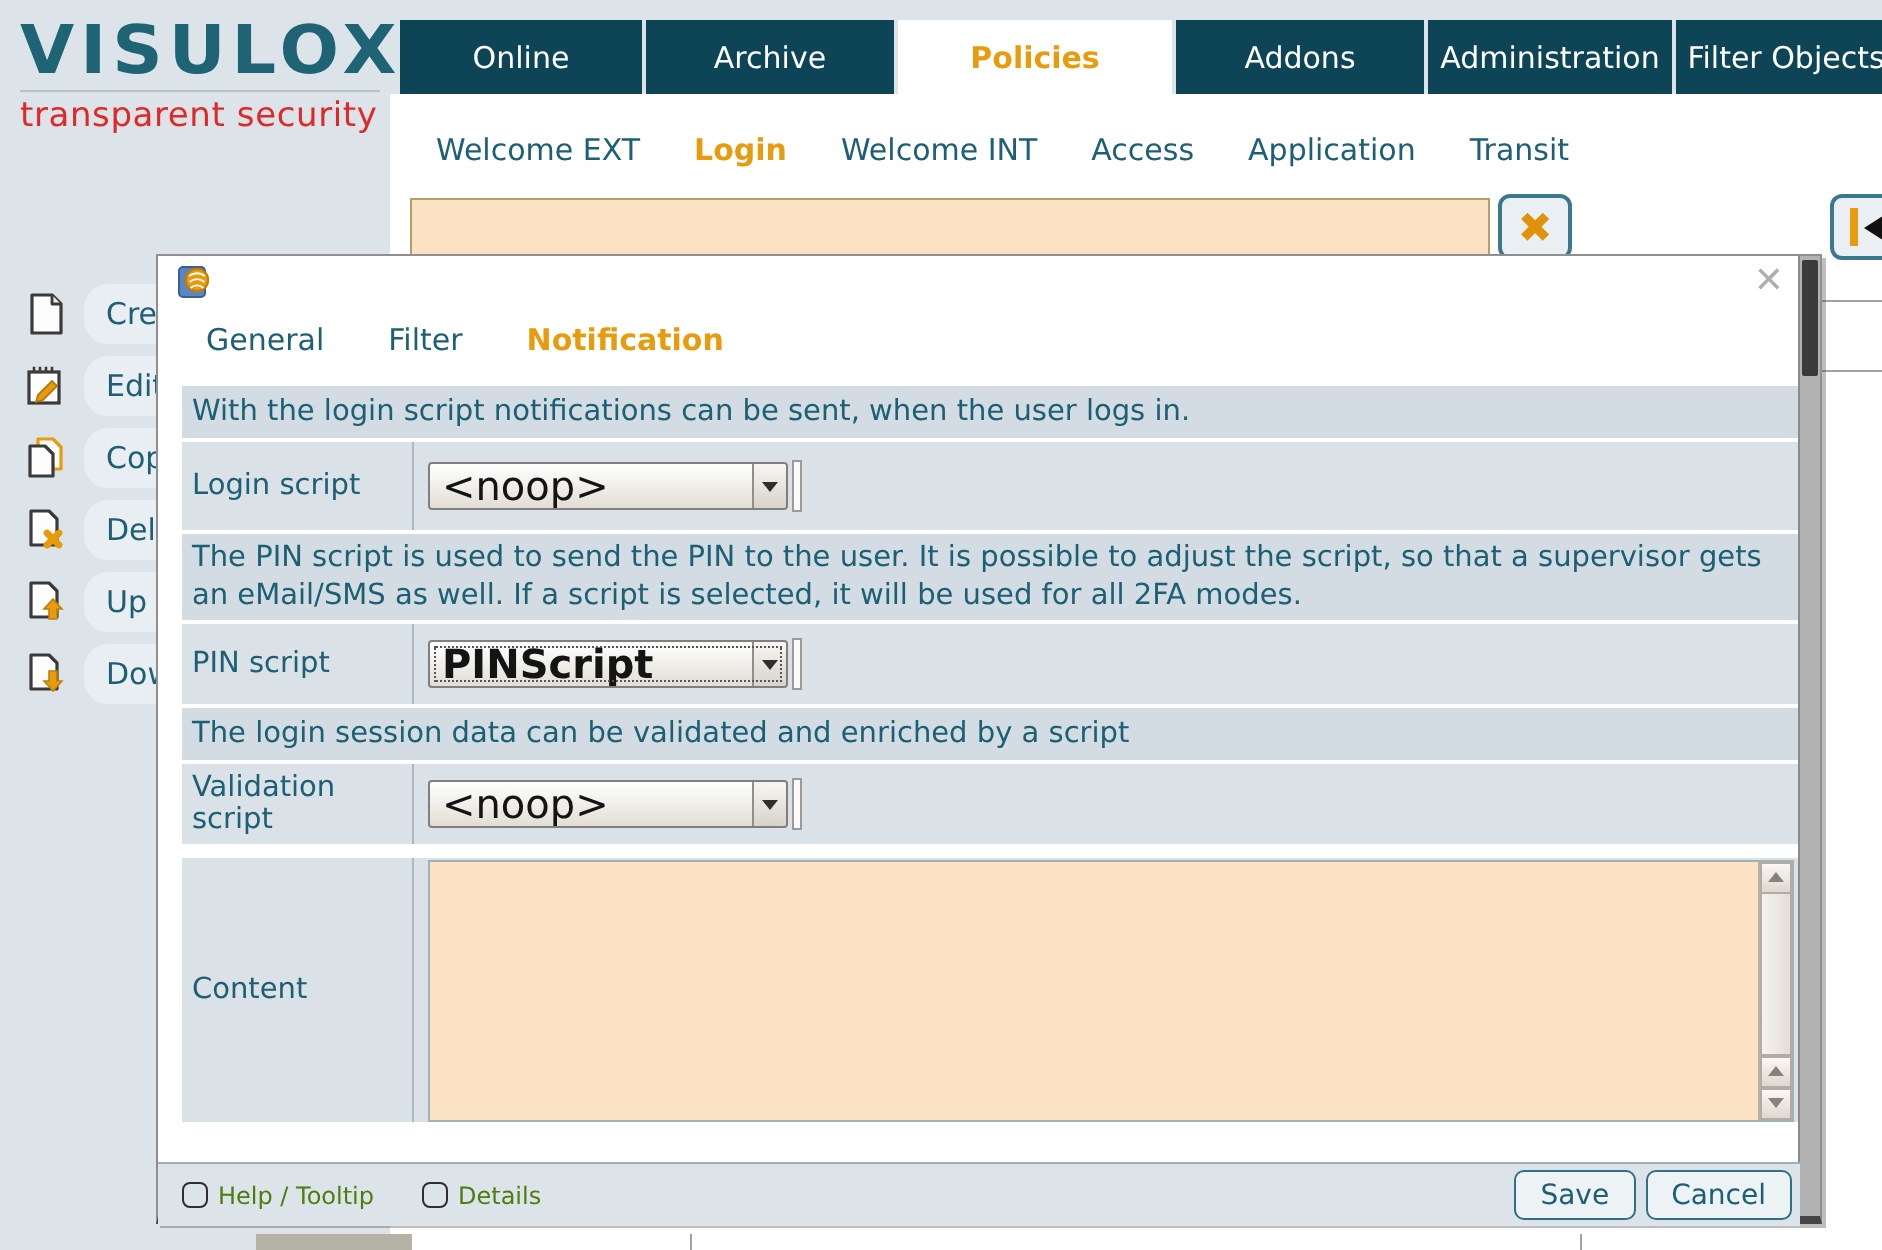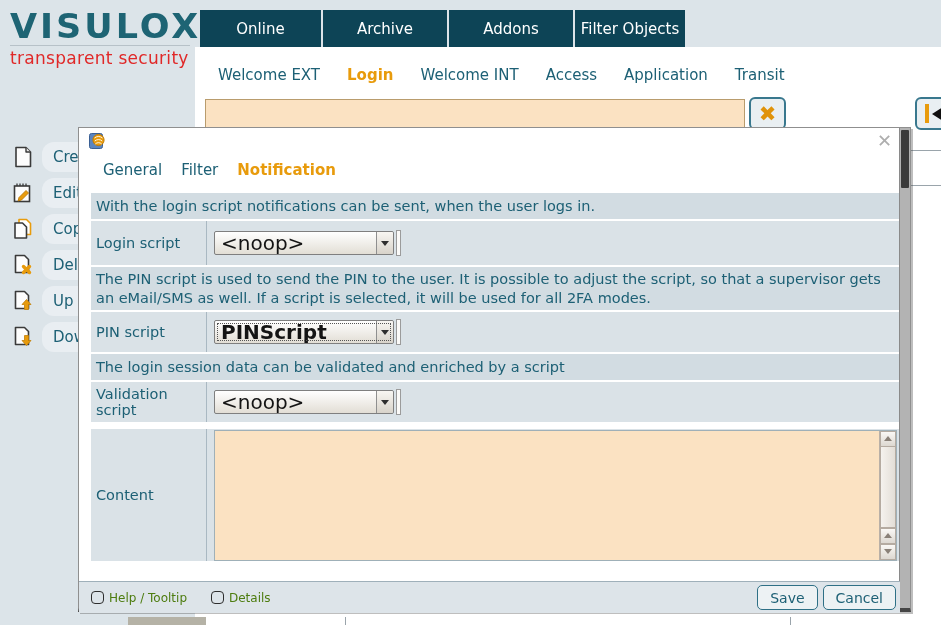--- a/index.html
+++ b/index.html
@@ -45,21 +45,21 @@
   .side-icon { width:24px; height:24px; margin-right:7px; flex:none; }
   .side-pill { background:#e9eef2; border-radius:12px; height:30px; width:122px; display:flex; align-items:center; padding-left:11px; font-size:15px; color:#1d6075; }
 
   
   .dialog { position:absolute; left:78px; top:127px; width:833px; height:485px; background:#fff; border:1px solid #8f8f8f; border-bottom:4px solid #454545; box-shadow:2px 2px 0 rgba(70,70,70,.35); z-index:10; }
   .dlg-scrollbar { position:absolute; right:0; top:0; bottom:0; width:11px; background:#b3b3b3; border-left:1px solid #8a8a8a; }
   .dlg-thumb { position:absolute; left:1px; top:2px; width:8px; height:58px; background:#3a3a3a; border-radius:1px; cursor:pointer; }
   .dlg-icon { position:absolute; left:10px; top:5px; width:17px; height:17px; }
   .dlg-close { position:absolute; right:18px; top:4px; font-size:18px; color:#aeaeae; cursor:pointer; line-height:18px; }
 
-  .dlg-tabs { position:absolute; left:24px; top:33px; height:22px; display:flex; gap:19px; }
+  .dlg-tabs { position:absolute; left:24px; top:33px; height:22px; display:flex; gap:32px; }
   .dlg-tab { font-size:15px; color:#1d6075; cursor:pointer; }
   .dlg-tab.active { color:#e89b0c; font-weight:bold; }
 
   .band { position:absolute; left:12px; width:808px; background:#d2dce2; color:#1d6075; font-size:14.5px; }
   .band.info { display:flex; align-items:center; padding:2px 8px 2px 5px; line-height:19px; }
   .band.row { background:#dae2e7; display:flex; }
   .row-label { width:115px; padding-left:5px; display:flex; align-items:center; color:#1d6075; font-size:14.5px; flex:none; }
   .row-field { flex:1; border-left:1px solid #a9b8c2; display:flex; align-items:center; padding-left:7px; }
 
   .combo { height:24px; width:180px; border:1px solid #7f7f7f; border-radius:2px; background:linear-gradient(#ffffff,#e2ded5); display:flex; align-items:stretch; cursor:pointer; }
@@ -94,21 +94,23 @@
 
   <div class="logo">
     <div class="logo-name">VISULOX</div>
     <div class="logo-divider"></div>
     <div class="logo-tagline">transparent security</div>
   </div>
 
   <nav class="main-nav">
     <div class="main-tab" style="width:121px">Online</div>
     <div class="main-tab" style="width:124px">Archive</div>
+    <div class="main-tab active" style="width:137px">Policies</div>
     <div class="main-tab" style="width:124px">Addons</div>
+    <div class="main-tab" style="width:122px">Administration</div>
     <div class="main-tab" style="width:110px">Filter Objects</div>
   </nav>
 
   <nav class="sub-nav">
     <span class="sub-link">Welcome EXT</span>
     <span class="sub-link active">Login</span>
     <span class="sub-link">Welcome INT</span>
     <span class="sub-link">Access</span>
     <span class="sub-link">Application</span>
     <span class="sub-link">Transit</span>

